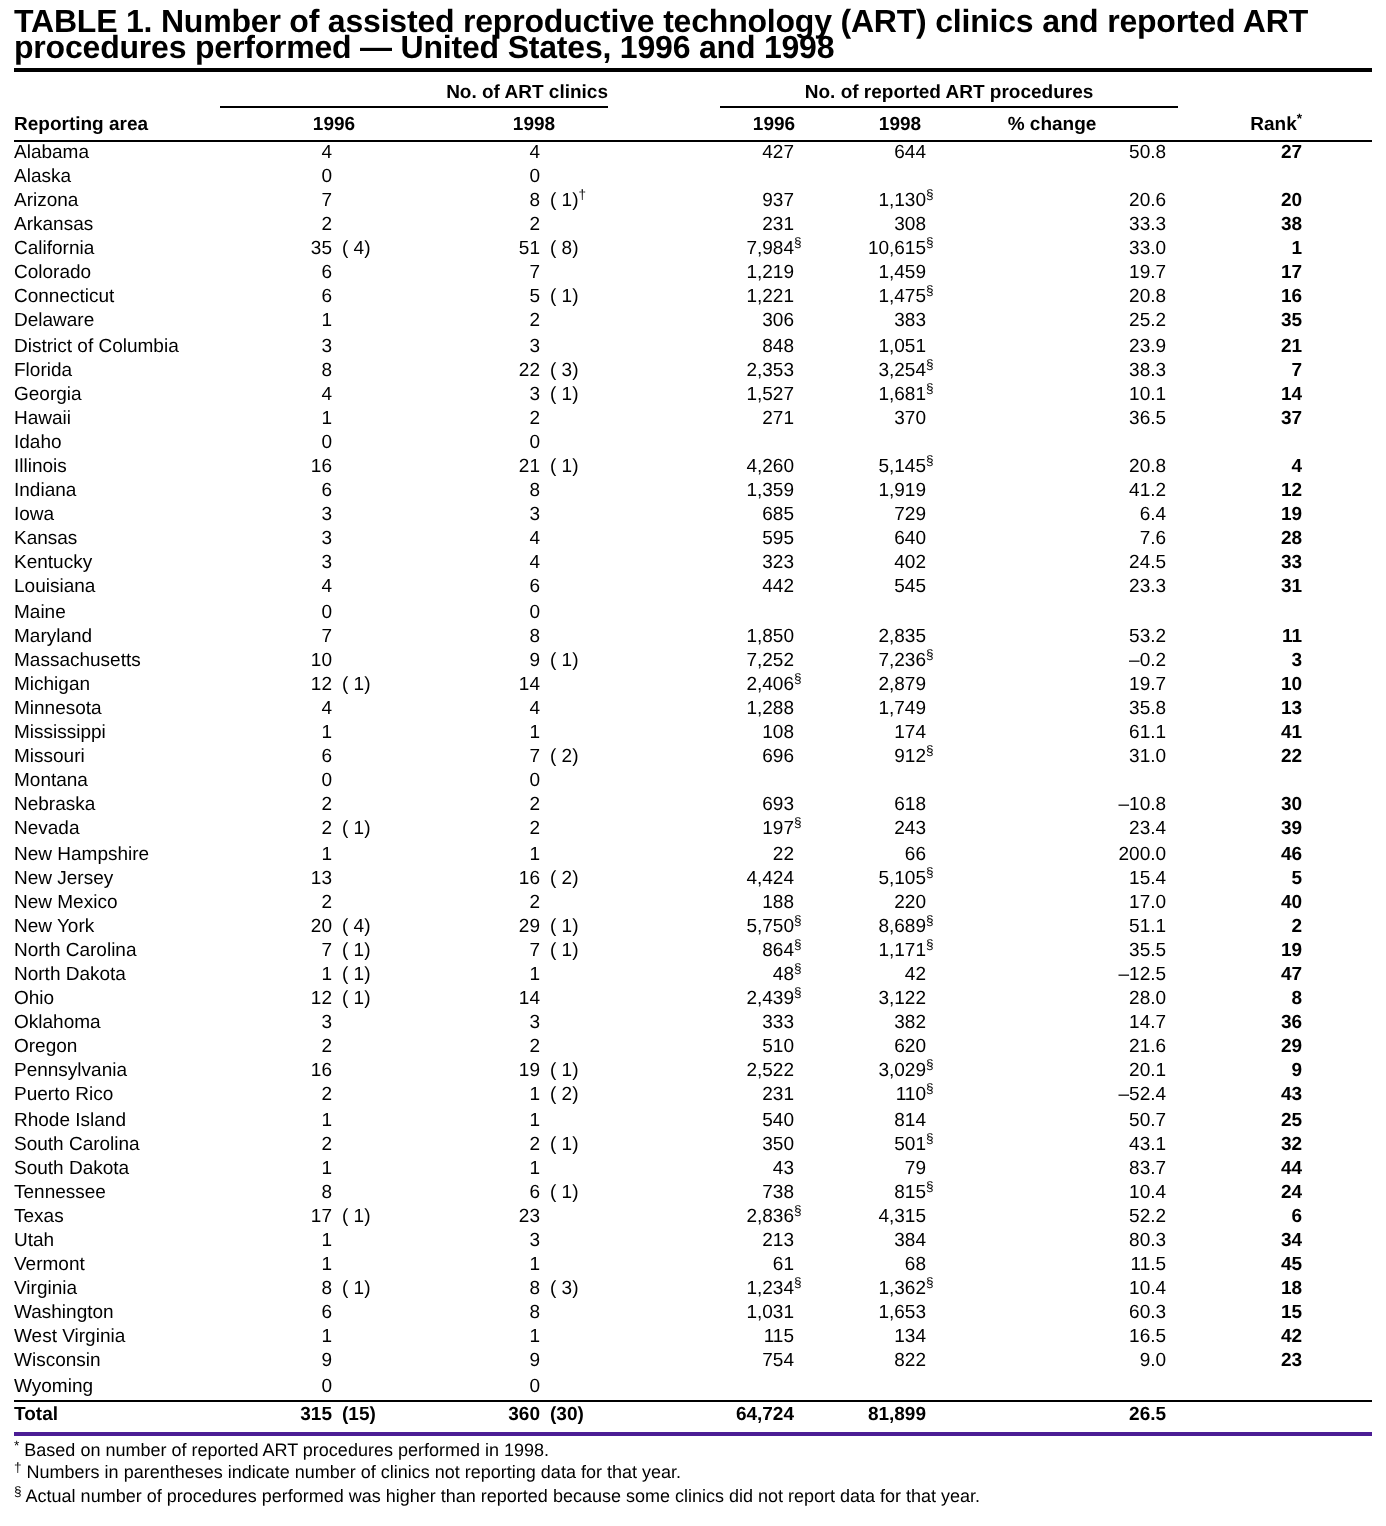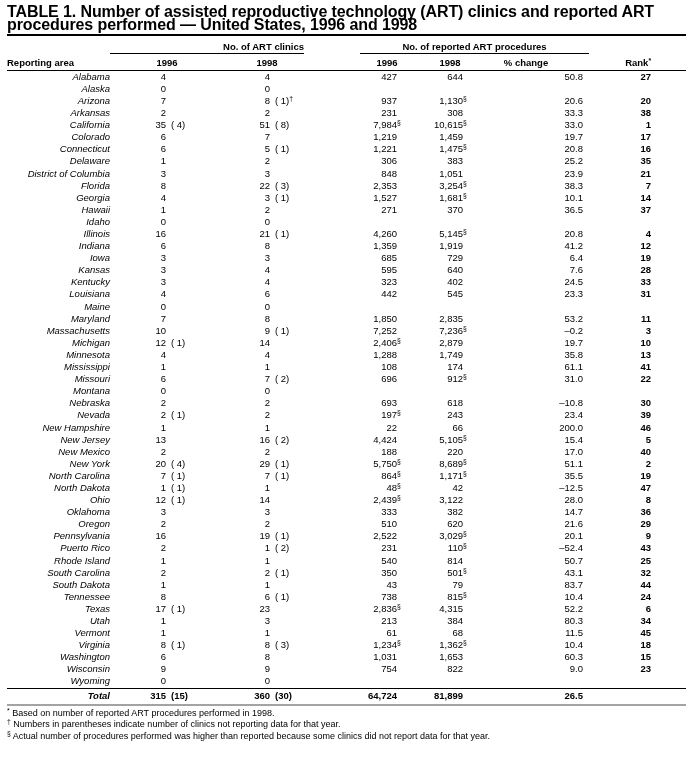--- a/index.html
+++ b/index.html
@@ -16,28 +16,28 @@
   th.grp-proc{border-bottom:none;}
   th.grp-proc .inset{margin-left:56px;text-align:center;border-bottom:1px solid #000;padding-bottom:1px;}
   th.h-area{text-align:left;}
   th.h-c96{text-align:center;padding-left:24px;}
   th.h-c98{text-align:center;padding-left:30px;}
   th.h-p96{text-align:center;padding-left:67px;}
   th.h-p98{text-align:center;padding-left:28px;}
   th.h-pct{text-align:center;padding-right:6px;}
   th.h-rank{text-align:right;padding-right:6px;}
   tbody td{height:12.1px;font-size:9.5px;line-height:10.5px;vertical-align:middle;}
-  td.a{text-align:right;font-style:italic;}
+  td.a{text-align:left;}
   td.n{text-align:right;}
   td.p{text-align:left;padding-left:5px;}
   td.pct{padding-right:6px;}
   td.rank{padding-right:6px;font-weight:bold;}
   span.s{display:inline-block;width:6px;text-align:left;}
   sup{font-size:6.8px;line-height:0;vertical-align:3.5px;letter-spacing:0;}
-  tr.total td{font-weight:bold;border-top:1px solid #000;border-bottom:2px solid #a3a3a3;height:15px;}
+  tr.total td{font-weight:bold;border-top:1px solid #000;border-bottom:2px solid #4c1d95;height:15px;}
   .footnotes{margin-top:2px;width:679px;}
   .fn{font-size:9px;line-height:11.5px;}
   .fn sup{font-size:6.8px;vertical-align:3px;}
 </style>
 </head>
 <body>
 
 <div class="page">
 
   <div class="title">TABLE 1. Number of assisted reproductive technology (ART) clinics and reported ART procedures performed — United States, 1996 and 1998</div>
@@ -660,20 +660,32 @@
           <td class="p"></td>
           <td class="n">8</td>
           <td class="p"></td>
           <td class="n">1,031<span class="s"><sup></sup></span></td>
           <td class="n">1,653<span class="s"><sup></sup></span></td>
           <td class="n pct">60.3</td>
           <td class="n rank">15</td>
           <td class="f"></td>
         </tr>
         <tr>
+          <td class="a">West Virginia</td>
+          <td class="n">1</td>
+          <td class="p"></td>
+          <td class="n">1</td>
+          <td class="p"></td>
+          <td class="n">115<span class="s"><sup></sup></span></td>
+          <td class="n">134<span class="s"><sup></sup></span></td>
+          <td class="n pct">16.5</td>
+          <td class="n rank">42</td>
+          <td class="f"></td>
+        </tr>
+        <tr>
           <td class="a">Wisconsin</td>
           <td class="n">9</td>
           <td class="p"></td>
           <td class="n">9</td>
           <td class="p"></td>
           <td class="n">754<span class="s"><sup></sup></span></td>
           <td class="n">822<span class="s"><sup></sup></span></td>
           <td class="n pct">9.0</td>
           <td class="n rank">23</td>
           <td class="f"></td>

